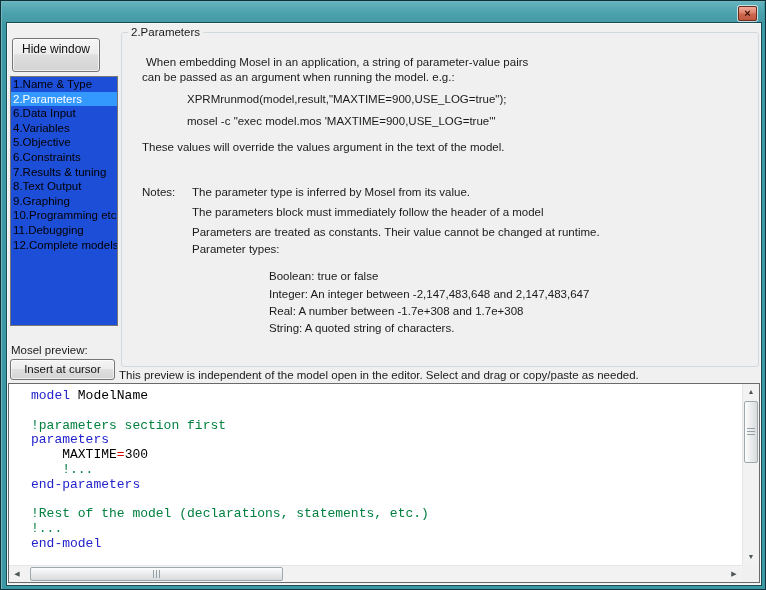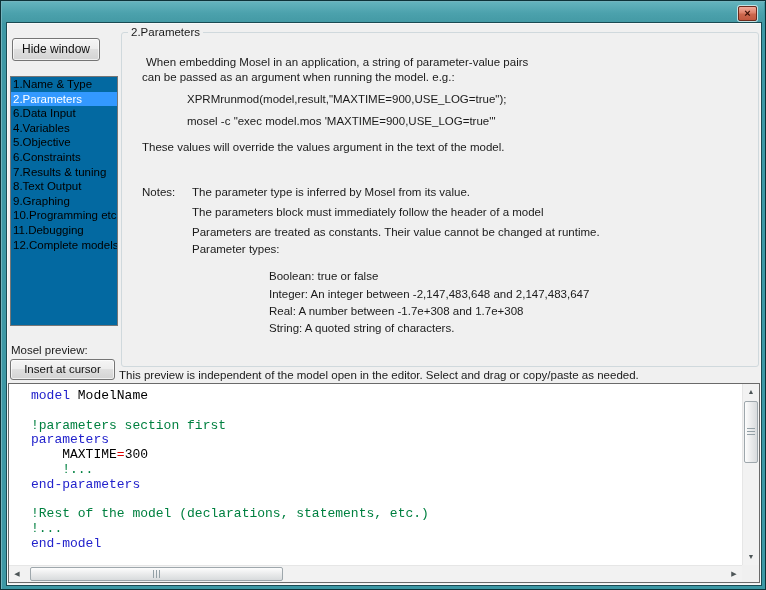--- a/index.html
+++ b/index.html
@@ -37,26 +37,26 @@
     font-size:11.5px; color:#1A1A1A;
   }
 
   .btn{
     position:absolute; border:1px solid #757575; border-radius:3px;
     background:linear-gradient(180deg,#F5F5F5,#EDEDED 45%,#DFDFDF 50%,#D3D3D3);
     box-shadow:inset 0 0 0 1px rgba(255,255,255,.65);
     font-family:"Liberation Sans",sans-serif; color:#111;
     text-align:center; cursor:default;
   }
-  .hide-btn{ left:4px; top:14px; width:88px; height:23px; font-size:12px; line-height:21px; }
+  .hide-btn{ left:4px; top:14px; width:88px; height:34px; font-size:12px; line-height:21px; }
   .insert-btn{ left:2px; top:335px; width:105px; height:21px; font-size:11.5px; line-height:19px; }
 
   .listbox{
     position:absolute; left:2px; top:52px; width:108px; height:250px;
-    background:#0369a1; border:1px solid #767676; overflow:hidden;
+    background:#1d4ed8; border:1px solid #767676; overflow:hidden;
   }
   .lb-item{ height:14.6px; line-height:14.6px; padding-left:2px; font-size:11.5px;
     white-space:nowrap; color:#000; }
   .lb-item.selected{ background:var(--selection,#3399FF); color:#FFF; }
 
   .preview-label{ position:absolute; left:3px; top:320px; }
 
   .groupbox{
     position:absolute; left:113px; top:8px; width:638px; height:335px;
     border:1px solid #D0D9DD; border-radius:3px;

